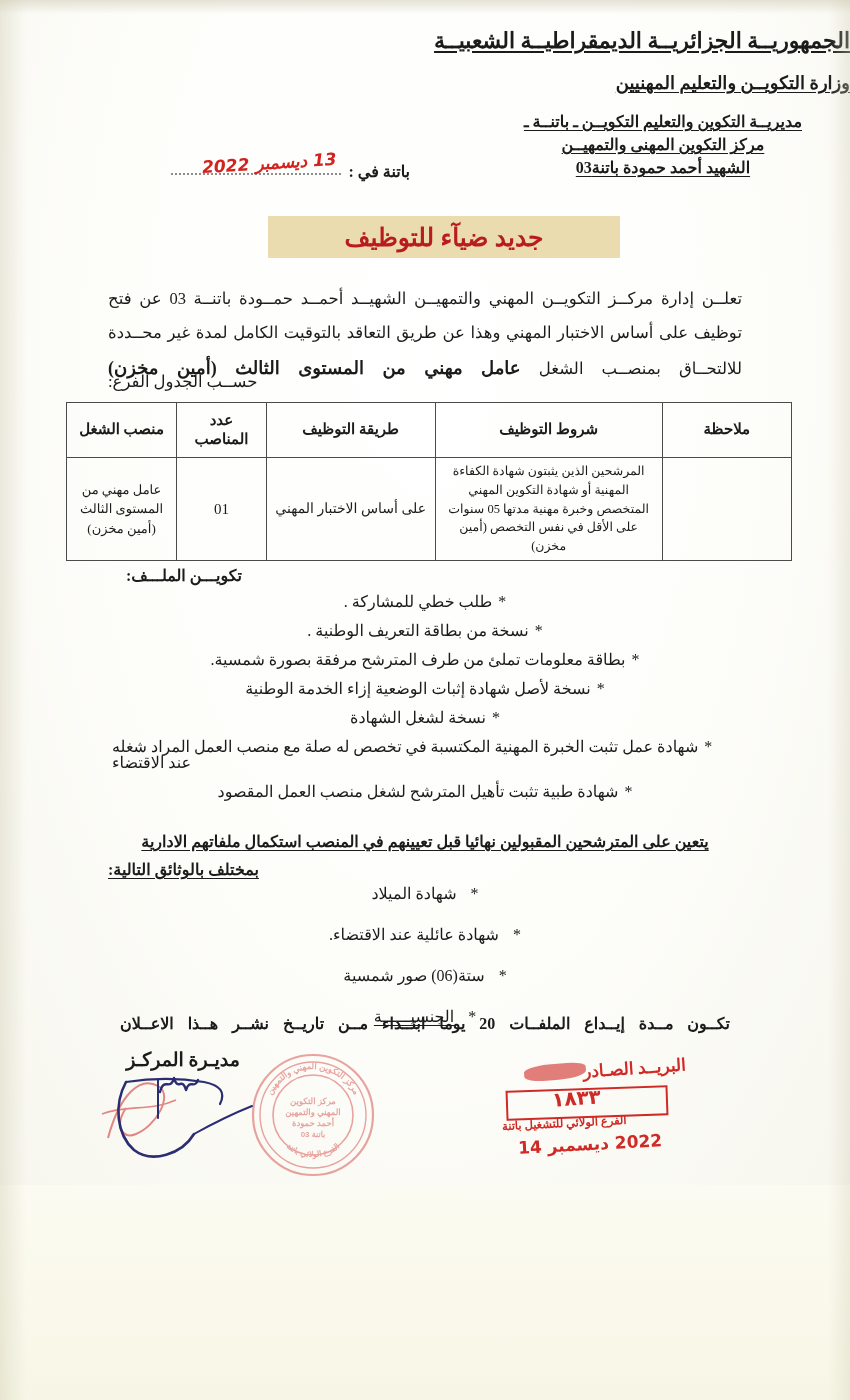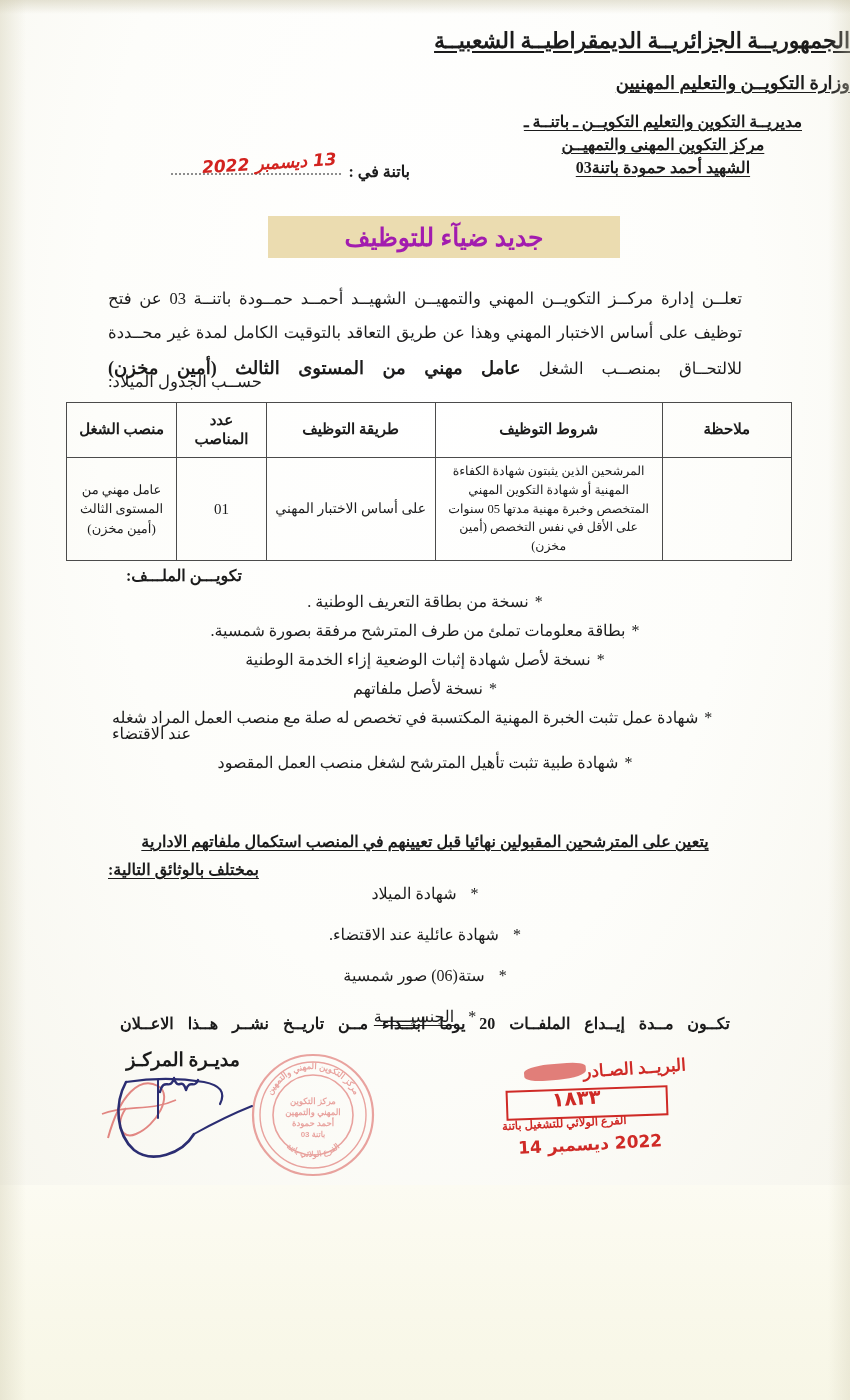--- a/index.html
+++ b/index.html
@@ -106,21 +106,21 @@
 
   
   #banner {
     position: absolute;
     left: 268px; top: 216px;
     width: 352px; height: 42px;
     background: #ebdcb0;
     display: flex; align-items: center; justify-content: center;
   }
   #banner span {
-    font-size: 25px; font-weight: bold; color: #a21caf;
+    font-size: 25px; font-weight: bold; color: #b91c1c;
     letter-spacing: 0.5px;
   }
 
   
   #intro {
     position: absolute;
     right: 108px; left: 108px;
     top: 282px;
     font-size: 16.5px;
     line-height: 2.05;
@@ -323,21 +323,21 @@
   </div>
 
   <div id="banner">
     <span>جديد ضيآء للتوظيف</span>
   </div>
 
   <div id="intro">
     <span>تعلــن إدارة مركــز التكويــن المهني والتمهيــن الشهيــد أحمــد حمــودة باتنــة 03 عن فتح توظيف على أساس الاختبار المهني وهذا عن طريق التعاقد بالتوقيت الكامل لمدة غير محــددة للالتحــاق بمنصــب الشغل</span>
     <span class="pos-bold">عامل مهني من المستوى الثالث (أمين مخزن)</span>
   </div>
-  <div id="intro-after">حســب الجدول الميلاد:</div>
+  <div id="intro-after">حســب الجدول الفرع:</div>
 
   <table id="jobs-table">
     <thead>
       <tr>
         <th class="col-note">ملاحظة</th>
         <th class="col-cond">شروط التوظيف</th>
         <th class="col-meth">طريقة التوظيف</th>
         <th class="col-count">عدد المناصب</th>
         <th class="col-post">منصب الشغل</th>
       </tr>
@@ -349,24 +349,25 @@
         <td class="cell-meth">على أساس الاختبار المهني</td>
         <td class="cell-count">01</td>
         <td class="cell-post">عامل مهني من المستوى الثالث (أمين مخزن)</td>
       </tr>
     </tbody>
   </table>
 
   <div class="sec-head" id="sec-file-head">تكويـــن الملـــف:</div>
 
   <ul class="bullets" id="file-bullets">
+    <li><span class="star">*</span><span>طلب خطي للمشاركة .</span></li>
     <li><span class="star">*</span><span>نسخة من بطاقة التعريف الوطنية .</span></li>
     <li><span class="star">*</span><span>بطاقة معلومات تملئ من طرف المترشح مرفقة بصورة شمسية.</span></li>
     <li><span class="star">*</span><span>نسخة لأصل شهادة إثبات الوضعية إزاء الخدمة الوطنية</span></li>
-    <li><span class="star">*</span><span>نسخة لأصل ملفاتهم</span></li>
+    <li><span class="star">*</span><span>نسخة لشغل الشهادة</span></li>
     <li class="wrapline" style="padding:0 112px;"><span class="star">*</span><span>شهادة عمل تثبت الخبرة المهنية المكتسبة في تخصص له صلة مع منصب العمل المراد شغله عند الاقتضاء</span></li>
     <li><span class="star">*</span><span>شهادة طبية تثبت تأهيل المترشح لشغل منصب العمل المقصود</span></li>
   </ul>
 
   <div id="accept-note">
     <span>يتعين على المترشحين المقبولين نهائيا قبل تعيينهم في المنصب استكمال ملفاتهم الادارية</span>
     <span class="l2">بمختلف بالوثائق التالية:</span>
   </div>
 
   <ul class="bullets" id="admin-bullets">

